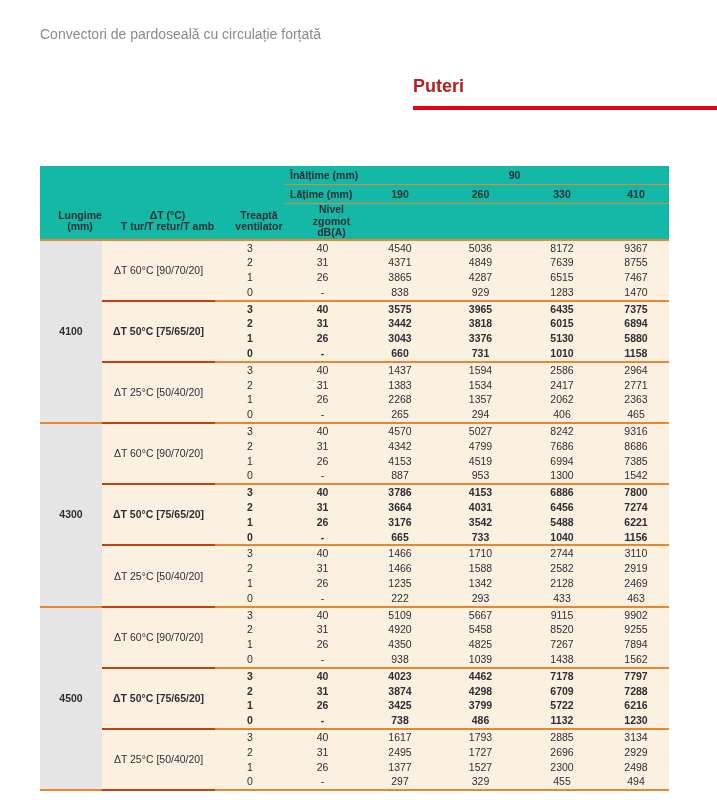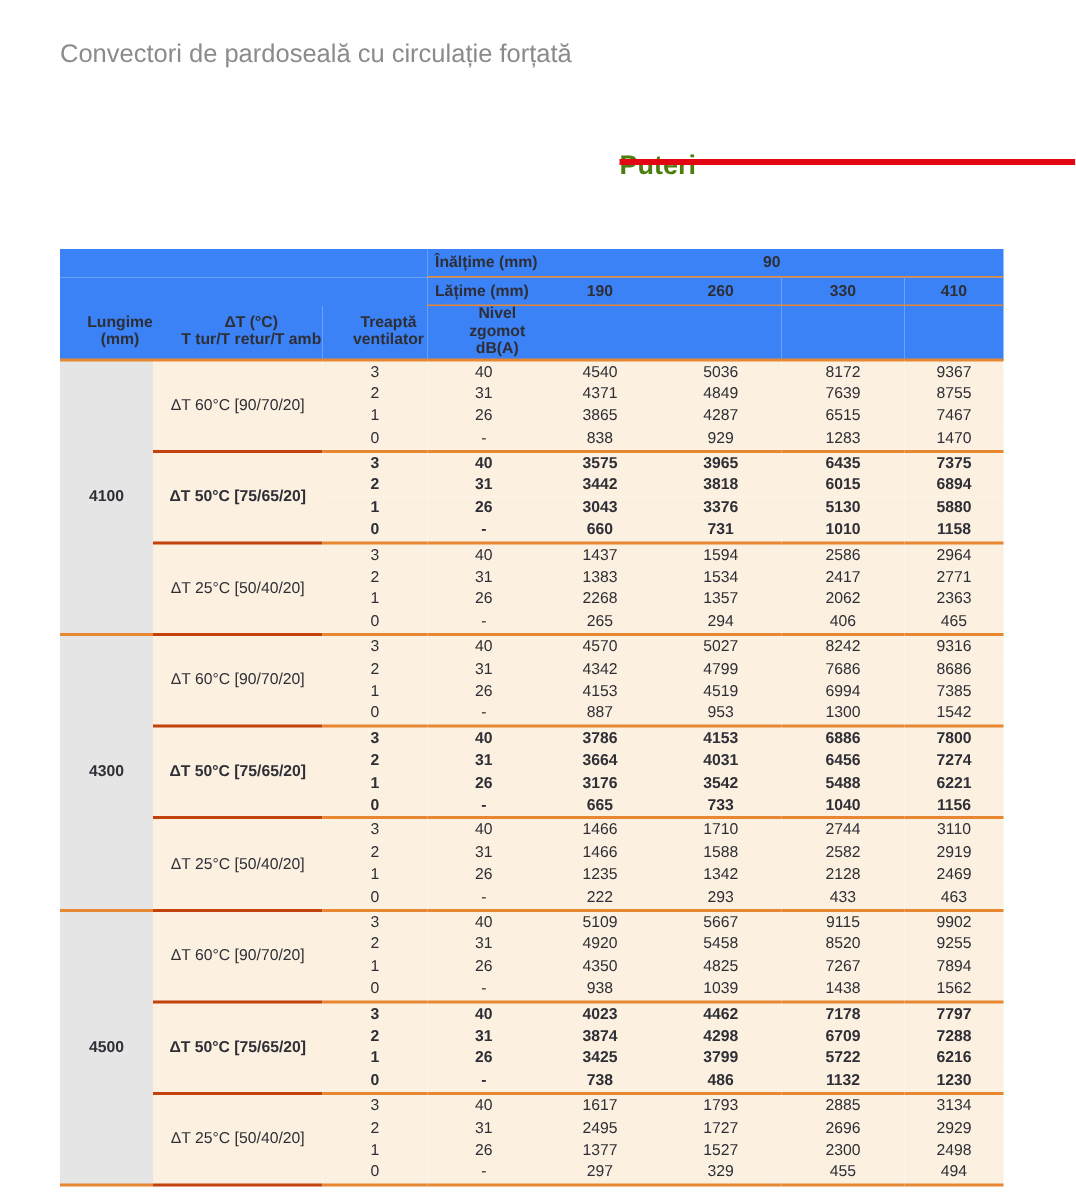--- a/index.html
+++ b/index.html
@@ -1,30 +1,30 @@
 <!DOCTYPE html>
 <html><head>
 <meta charset="utf-8">
 <style>
   html,body{margin:0;padding:0;background:#fff;}
   .page{position:relative;width:717px;height:800px;background:#ffffff;
         font-family:"Liberation Sans",sans-serif;color:#2e2e36;overflow:hidden;}
 
-  .subtitle{position:absolute;left:40px;top:26px;font-size:17px;color:#8b8b8d;}
+  .subtitle{position:absolute;left:40px;top:26px;font-size:14px;color:#8b8b8d;}
   .product{position:absolute;left:37px;top:44px;font-size:62px;font-weight:800;
            letter-spacing:-2px;color:#4d4d4f;}
-  .section{position:absolute;left:413px;top:76px;font-size:18px;font-weight:700;color:#4d7c0f;margin-top:24px;}
+  .section{position:absolute;left:413px;top:76px;font-size:18px;font-weight:700;color:#b91c1c;}
   .section-line{position:absolute;left:413px;top:106px;width:304px;height:4px;background:#e30613;}
 
   table.pwr{position:absolute;left:40px;top:166px;width:629px;border-collapse:collapse;
             table-layout:fixed;}
   table.pwr td{padding:0;margin:0;font-size:10.5px;color:#2e2e36;vertical-align:middle;}
 
   
-  thead td{background:#3b82f6;font-weight:700;height:18px;}
+  thead td{background:#14b8a6;font-weight:700;height:18px;}
   thead td.ch{height:32px;text-align:center;white-space:pre-line;line-height:11.5px;vertical-align:middle;padding-left:18px;}
   thead td.hlabel{text-align:left;padding-left:5px;}
   thead td.hval{text-align:center;}
   thead td.brd{border-bottom:1.5px solid #e88732;}
   thead tr.lasth td{border-bottom:2px solid #e88732;}
 
   
   tbody td{background:#fcf1e0;height:14.8px;line-height:14.8px;text-align:center;}
   tbody td.lungime{background:#e5e5e5;font-weight:700;border-bottom:2px solid #e88732;}
   tbody td.dt{border-bottom:2px solid #c2410c;}

